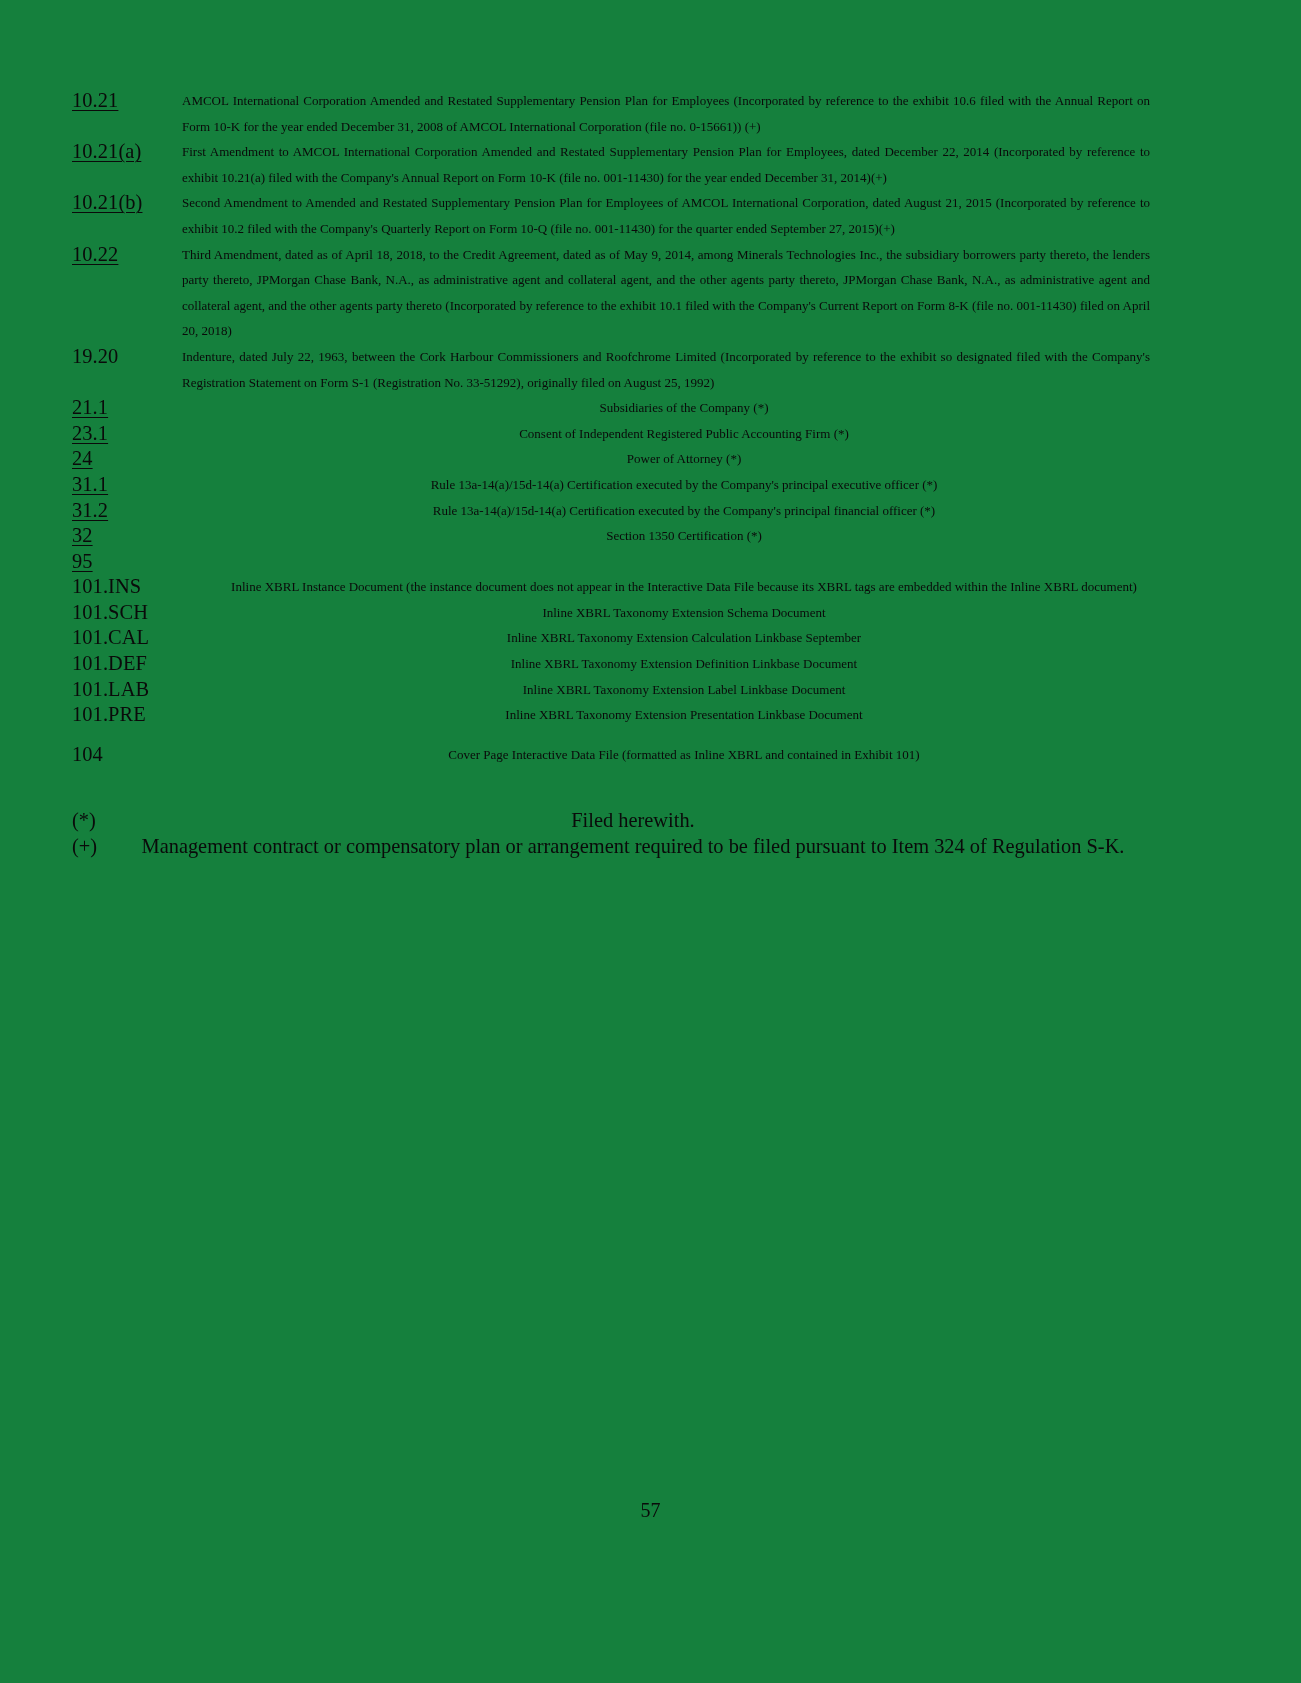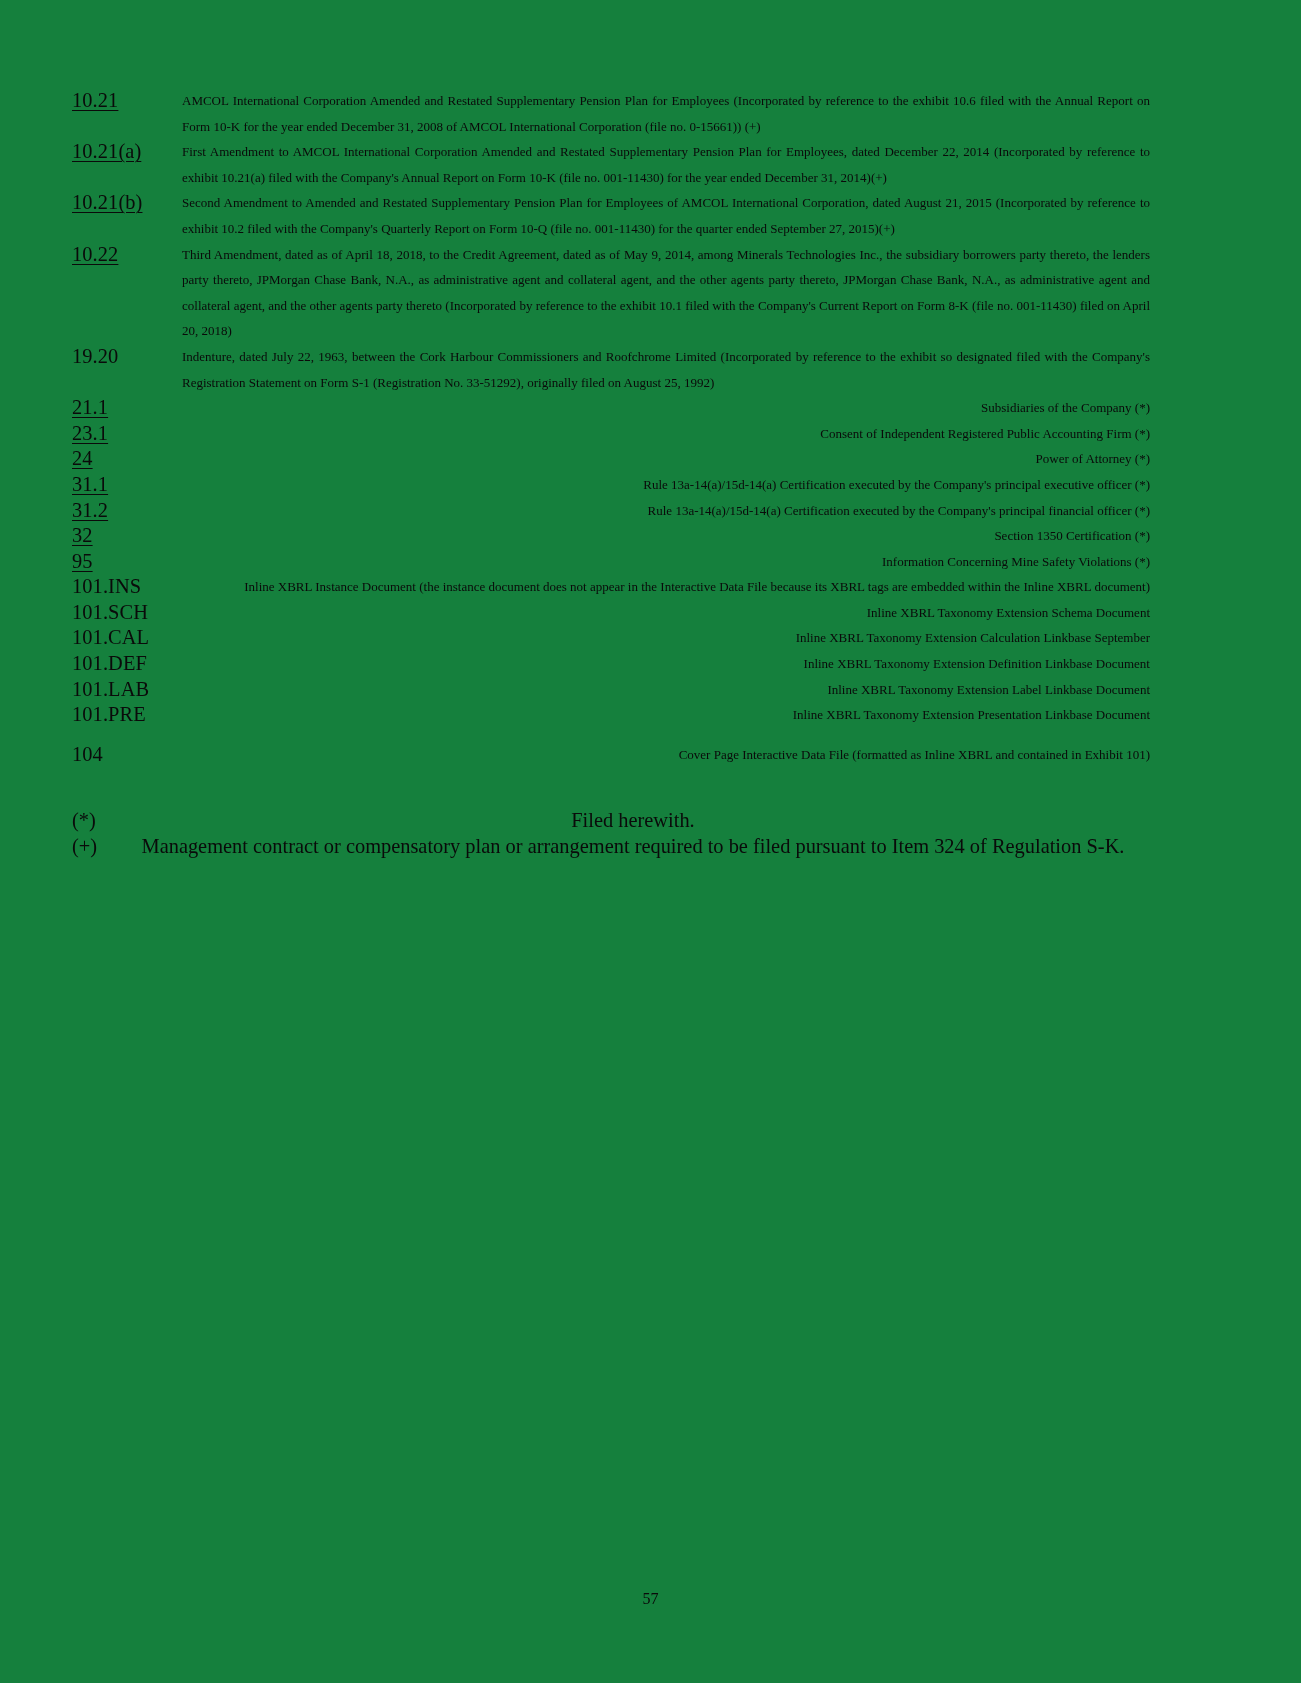--- a/index.html
+++ b/index.html
@@ -51,21 +51,21 @@
     font-size: 13px;
     line-height: 25.6px;
     text-align: justify;
     text-justify: inter-word;
     hyphens: none;
   }
   .row.justify .desc {
     text-align: justify;
   }
   .row.plain .desc {
-    text-align: right;
+    text-align: center;
     margin-left: 36px;
   }
   .row.gap-top {
     margin-top: 14px;
   }
   
   .footnotes {
     margin-top: 40px;
   }
   .fn {
@@ -80,23 +80,23 @@
   }
   .fn .fntext {
     flex: 1 1 auto;
     text-align: center;
   }
   
   .page-number {
     position: absolute;
     left: 0;
     right: 0;
-    top: 1586px;
+    top: 1498px;
     text-align: center;
-    font-size: 16px;
+    font-size: 20px;
     line-height: 25px;
   }
 </style>
 </head>
 <body>
 
 <div class="page">
 
   <div class="content">
 
@@ -140,21 +140,20 @@
         <div class="row plain">
           <div class="num"><span class="u">31.2</span></div>
           <div class="desc">Rule 13a-14(a)/15d-14(a) Certification executed by the Company's principal financial officer (*)</div>
         </div>
         <div class="row plain">
           <div class="num"><span class="u">32</span></div>
           <div class="desc">Section 1350 Certification (*)</div>
         </div>
         <div class="row plain">
           <div class="num"><span class="u">95</span></div>
-          <div class="desc">Information Concerning Mine Safety Violations (*)</div>
         </div>
         <div class="row plain">
           <div class="num">101.INS</div>
           <div class="desc">Inline XBRL Instance Document (the instance document does not appear in the Interactive Data File because its XBRL tags are embedded within the Inline XBRL document)</div>
         </div>
         <div class="row plain">
           <div class="num">101.SCH</div>
           <div class="desc">Inline XBRL Taxonomy Extension Schema Document</div>
         </div>
         <div class="row plain">

